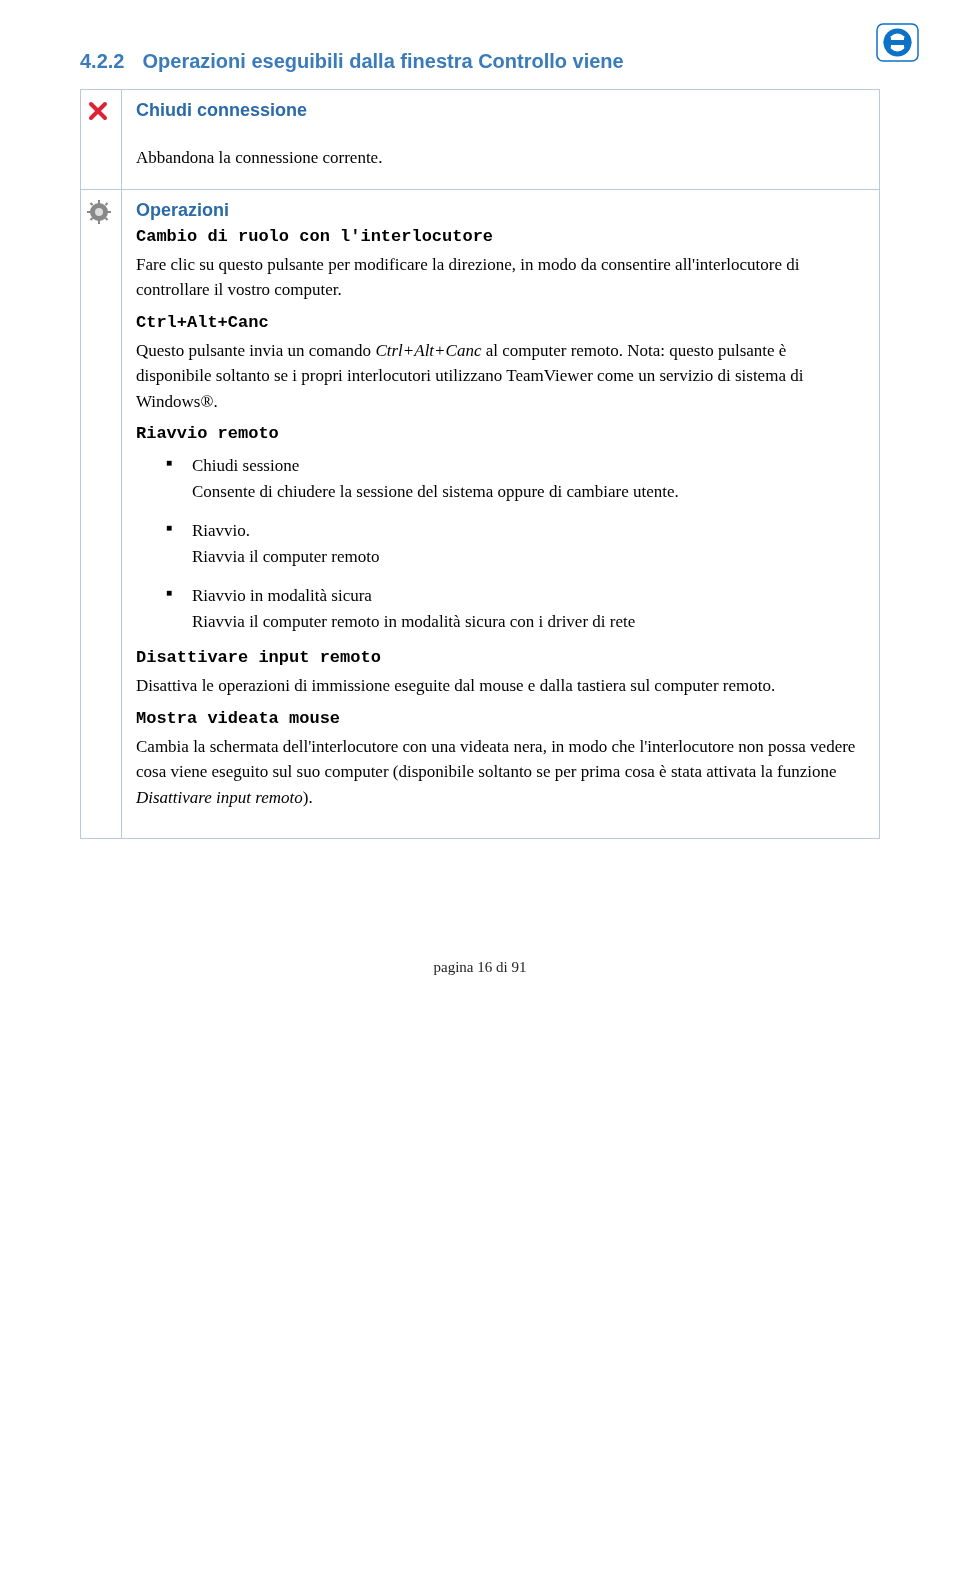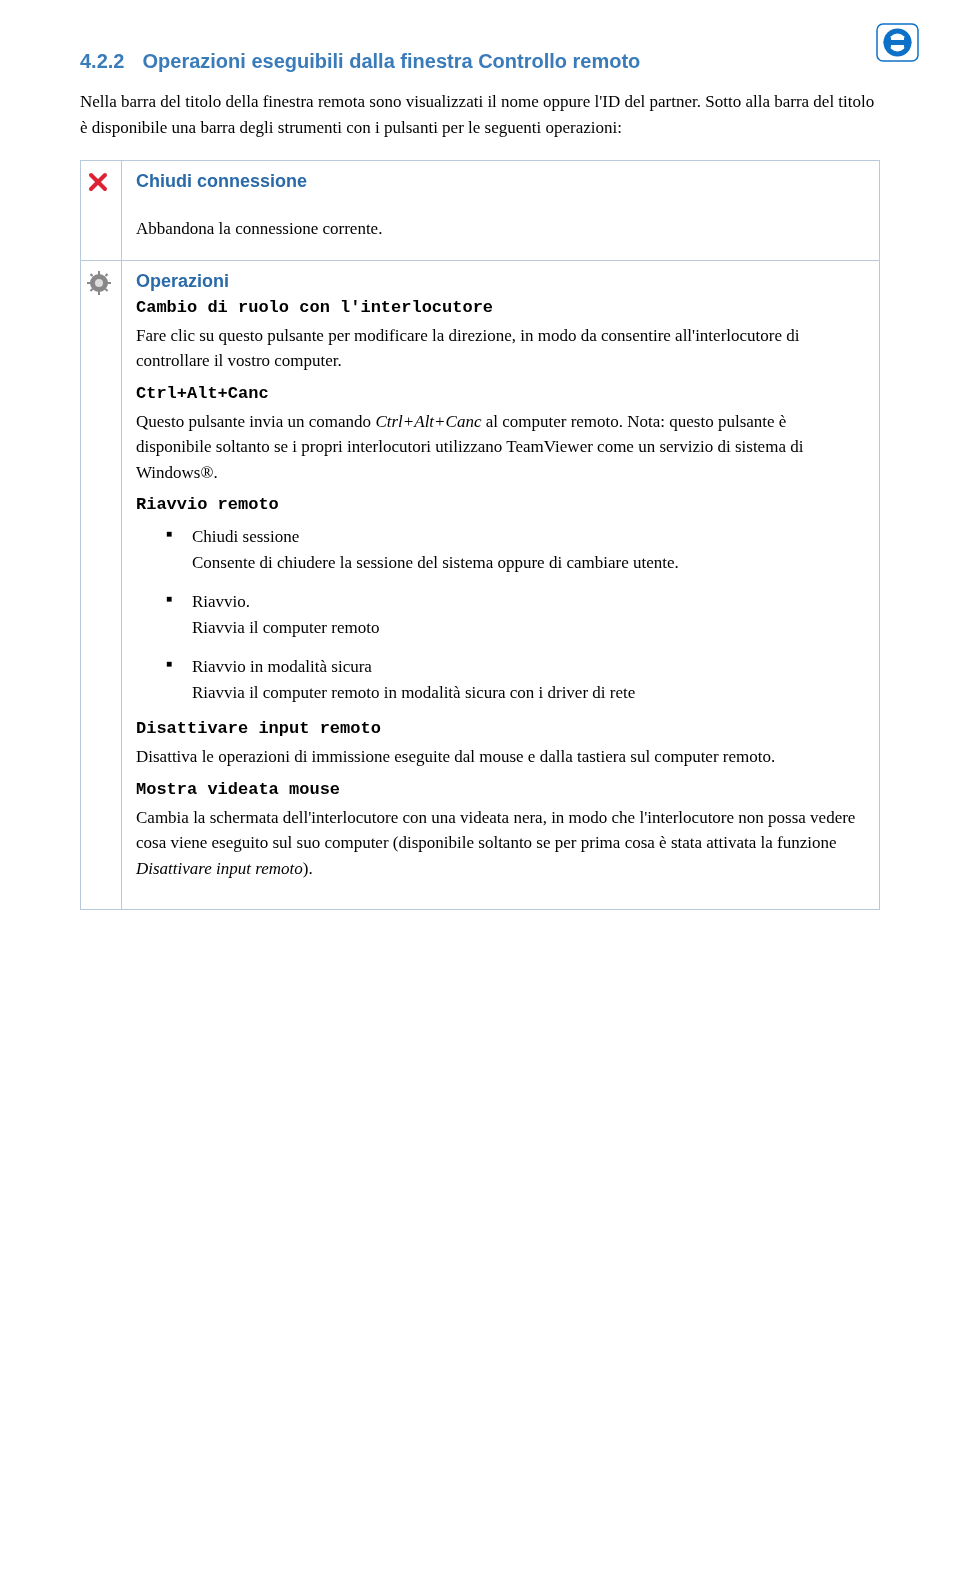--- a/index.html
+++ b/index.html
@@ -115,24 +115,23 @@
       <circle cx="22.5" cy="22.5" r="14" fill="#0d72c7"></circle>
       <circle cx="22.5" cy="22.5" r="9" fill="#fff"></circle>
       <polygon points="8,22.5 16,17 16,28" fill="#0d72c7"></polygon>
       <polygon points="37,22.5 29,17 29,28" fill="#0d72c7"></polygon>
       <rect x="16" y="20" width="13" height="5" fill="#0d72c7"></rect>
     </svg>
   </div>
 
 
   <div class="section-heading">
-    <span class="num">4.2.2</span><span>Operazioni eseguibili dalla finestra Controllo remoto</span>
+    <span class="num">4.2.2</span><span>Operazioni eseguibili dalla finestra Controllo viene</span>
   </div>
 
-  <div class="intro-text">Nella barra del titolo della finestra remota sono visualizzati il nome oppure l'ID del partner. Sotto alla barra del titolo è disponibile una barra degli strumenti con i pulsanti per le seguenti operazioni:</div>
 
   <table class="tbl">
     <tbody>
         <tr>
       <td class="icon-cell">
         <span>
           <svg width="22" height="22" viewBox="0 0 22 22">
             <line x1="4" y1="4" x2="18" y2="18" stroke="#d23" stroke-width="4" stroke-linecap="round"></line>
             <line x1="18" y1="4" x2="4" y2="18" stroke="#d23" stroke-width="4" stroke-linecap="round"></line>
           </svg>
@@ -194,13 +193,14 @@
 
         <div class="subhead">Mostra videata mouse</div>
         <div class="para">
           <span>Cambia la schermata dell'interlocutore con una videata nera, in modo che l'interlocutore non possa vedere cosa viene eseguito sul suo computer (disponibile soltanto se per prima cosa è stata attivata la funzione </span><span class="italic">Disattivare input remoto</span><span>).</span>
         </div>
       </td>
     </tr>
   </tbody>
     </table>
 
+  <div class="footer">pagina 16 di 91</div>
 </div>
 
 </body></html>

